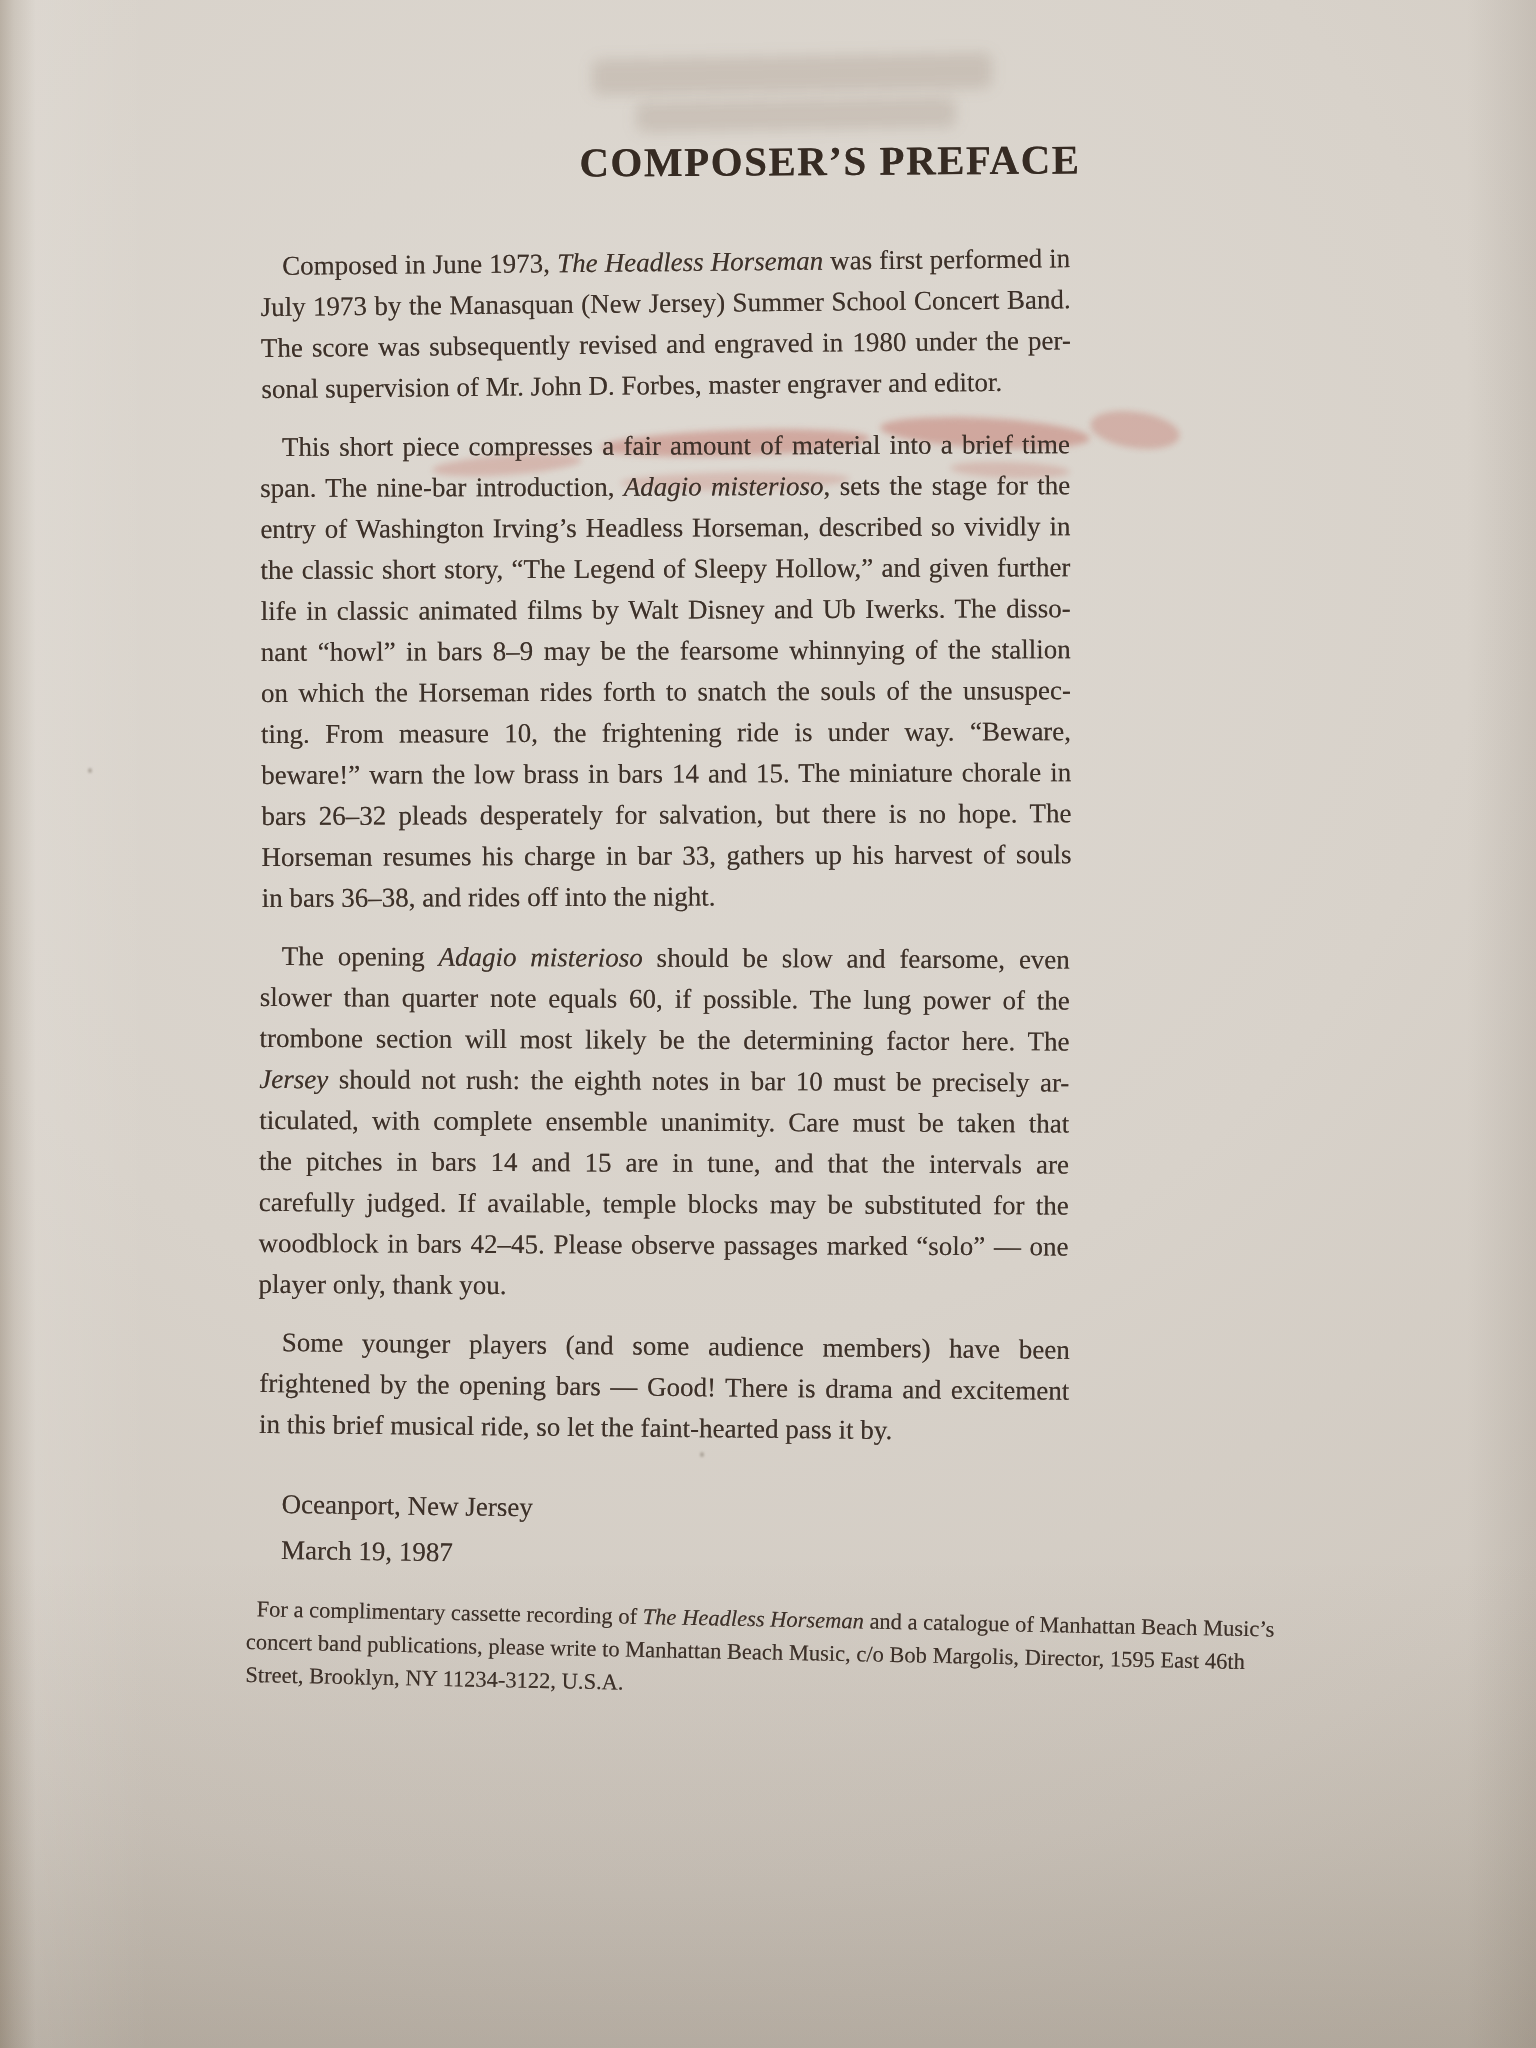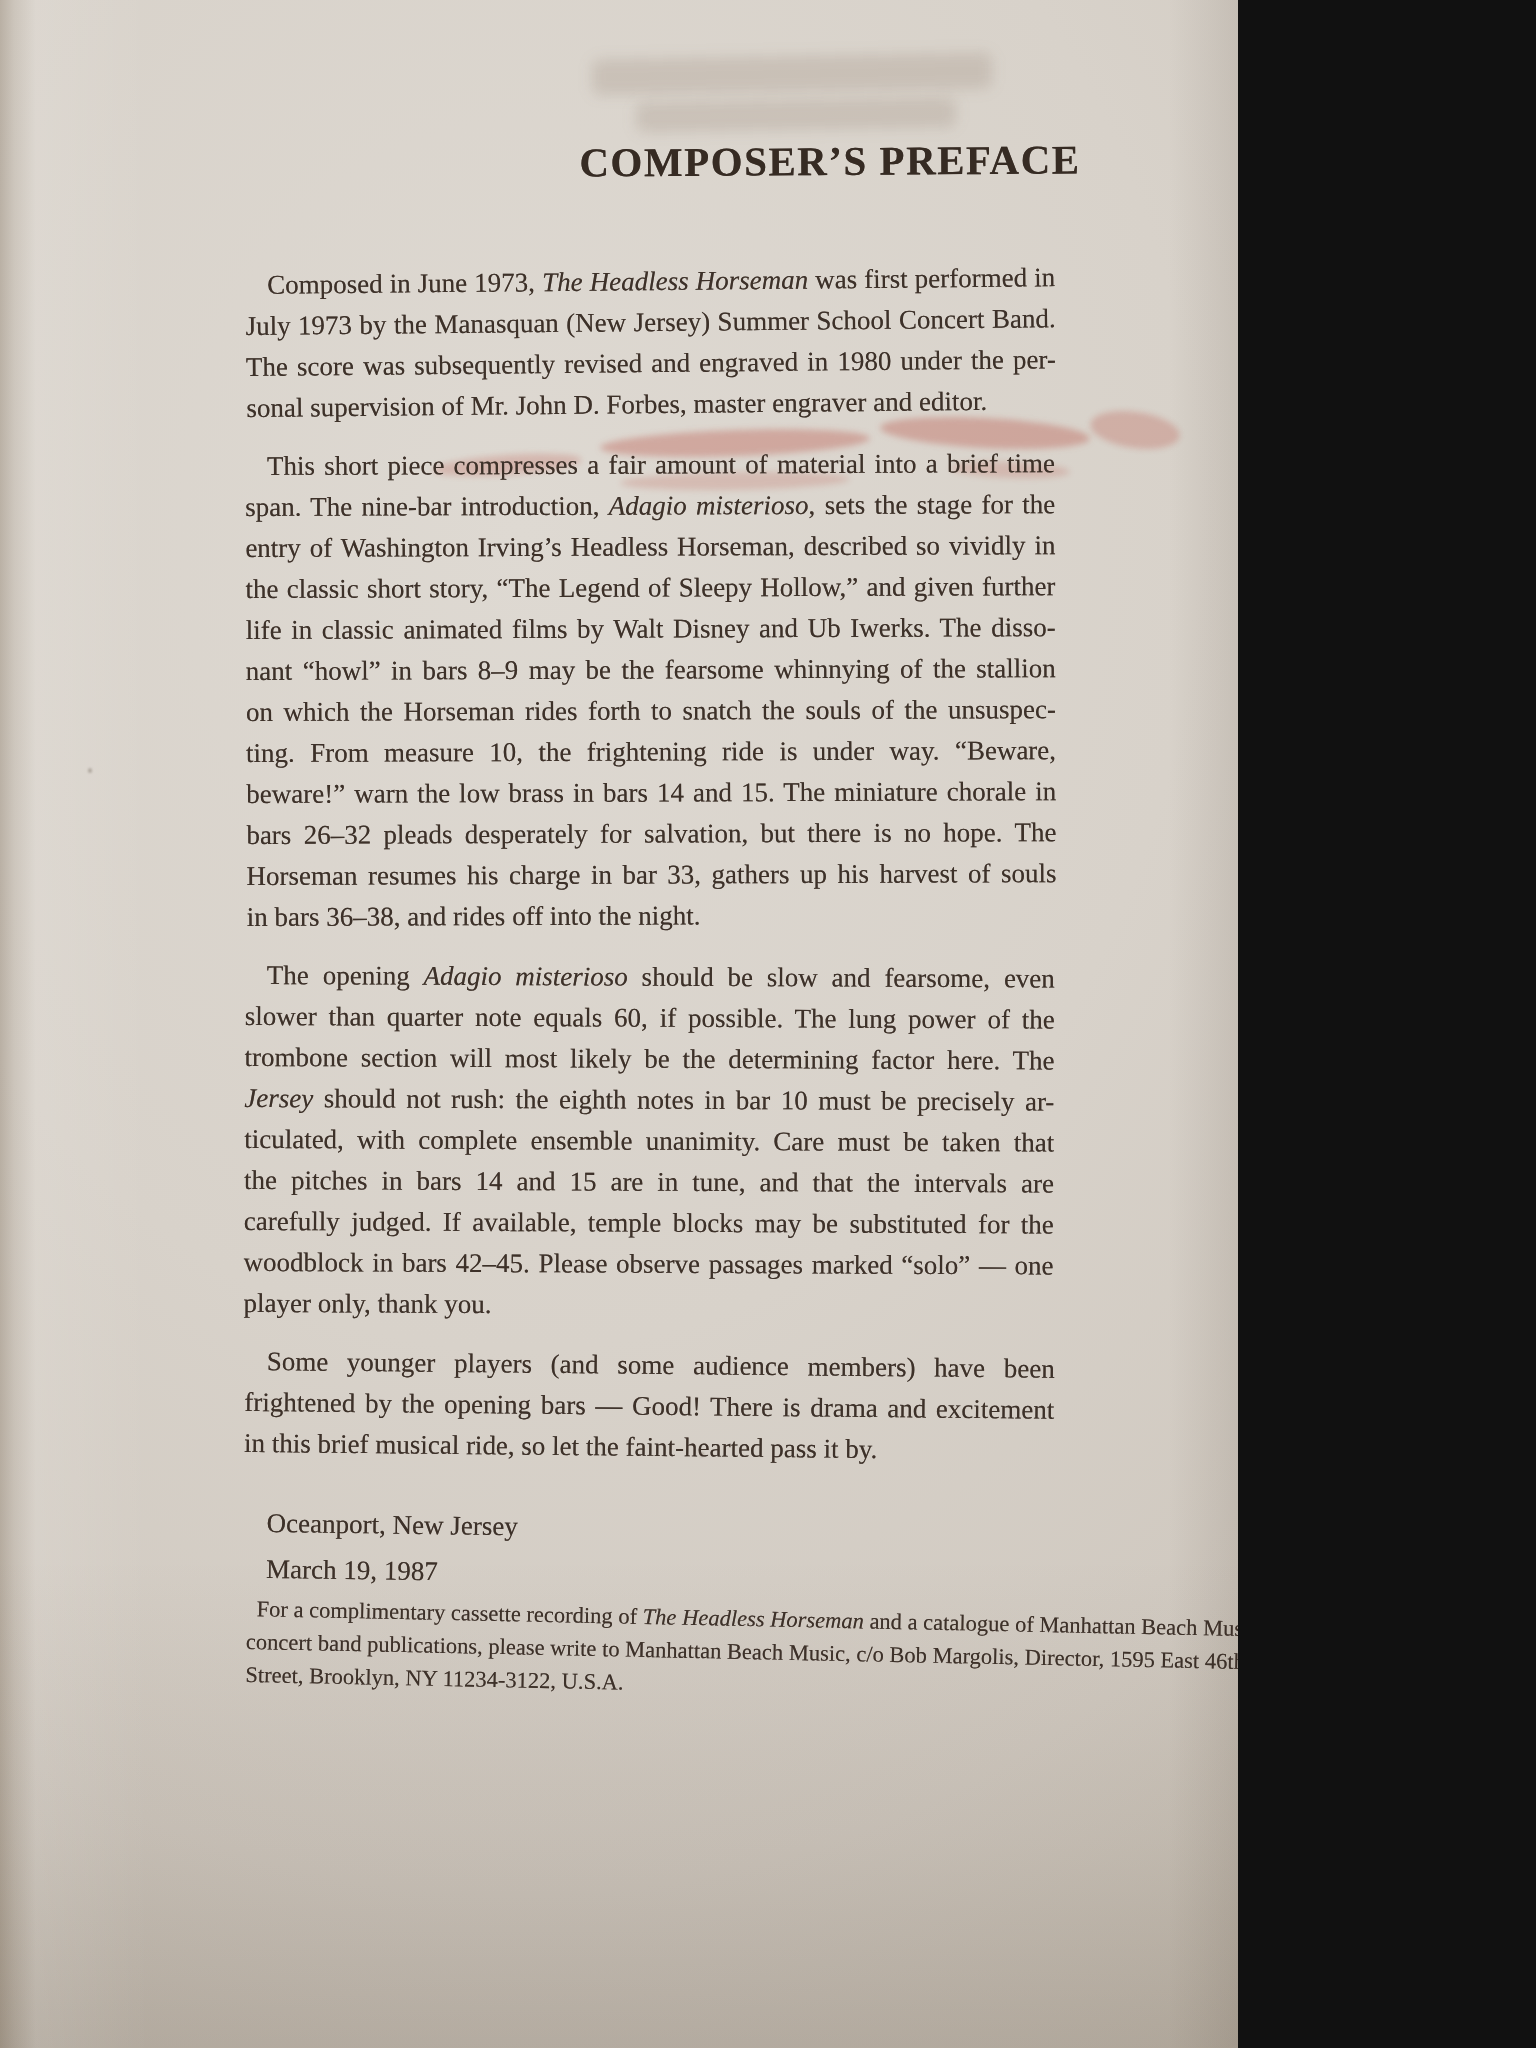--- a/index.html
+++ b/index.html
@@ -1,34 +1,34 @@
 <!DOCTYPE html>
 <html><head>
 <meta charset="utf-8">
 <style>
   html,body { margin:0; padding:0; background:#111; }
   .photo {
-    position:relative; width:1238px; height:2048px; overflow:hidden;
+    position:relative; width:1536px; height:2048px; overflow:hidden;
     font-family:"Liberation Serif", serif;
     color:#3d3129;
     background:
       linear-gradient(90deg, rgba(97,78,55,.26) 0px, rgba(97,78,55,.10) 14px, rgba(255,255,255,.10) 36px, rgba(255,255,255,.05) 95px, rgba(255,255,255,0) 150px),
       linear-gradient(180deg, rgba(0,0,0,0) 76%, rgba(60,45,30,.08) 90%, rgba(60,45,30,.17) 100%),
       linear-gradient(270deg, rgba(60,45,30,.10) 0px, rgba(60,45,30,0) 70px),
       radial-gradient(130% 95% at 42% 26%, #ded9d2 0%, #d8d2ca 42%, #d0c9c0 70%, #c5bdb1 92%, #bab2a5 100%);
   }
   .title {
     position:absolute; left:830px; top:110px;
     transform:translateX(-50%) rotate(-0.35deg);
     font-size:41px; font-weight:700; letter-spacing:1.5px; white-space:nowrap;
     color:#362b23; text-shadow:0 0 .6px rgba(54,43,35,.7);
   }
   .body-col {
-    position:absolute; left:245px; top:246px; width:810px;
-    font-size:27px; text-shadow:0 0 .5px rgba(61,49,41,.65);margin-top:19px;
+    position:absolute; left:260px; top:246px; width:810px;
+    font-size:27px; text-shadow:0 0 .5px rgba(61,49,41,.65);
   }
   .paragraph { margin-bottom:17px; transform-origin:left top; }
   .paragraph .line { height:41px; line-height:41px; overflow:hidden; }
   .paragraph .line:first-child { text-indent:22px; }
   .line.just { text-align:justify; }
   .line.just::after { content:""; display:inline-block; width:100%; height:0; }
   .line.last { text-align:left; }
   .r1 { transform:rotate(-0.55deg); }
   .r2 { transform:rotate(-0.2deg); }
   .r3 { transform:rotate(0.25deg); }

